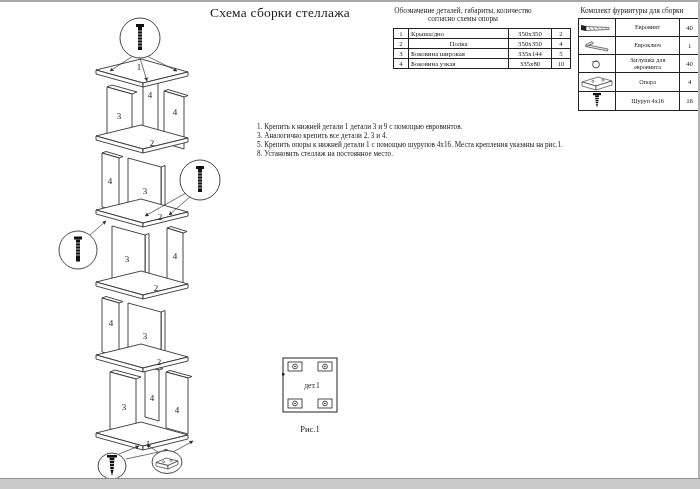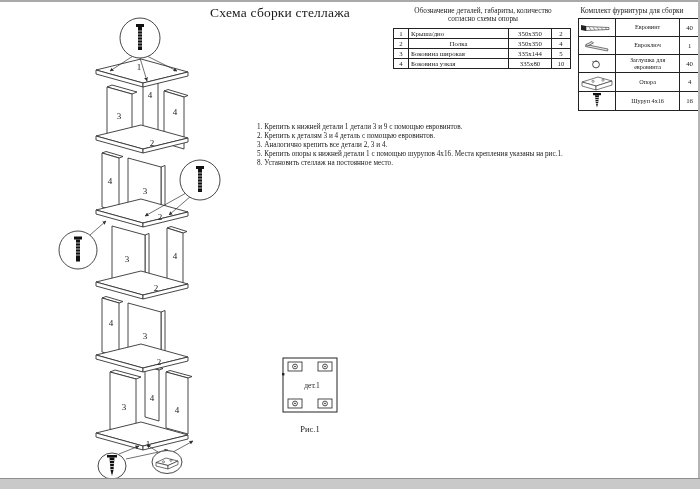--- a/index.html
+++ b/index.html
@@ -8,21 +8,21 @@
     font-family:"Liberation Serif",serif;color:#1a1a1a;overflow:hidden;
   }
   .abs{position:absolute;}
   
   .top-rule{left:0;top:0;width:700px;height:2px;background:#a9a9a9;}
   .right-rule{right:0;top:0;width:2px;height:489px;background:#b5b5b5;}
   .footer-bar{left:0;bottom:0;width:700px;height:10px;background:#c9c9c9;border-top:1px solid #8f8f8f;}
   
   .doc-title{left:165px;top:5px;width:230px;text-align:center;font-size:13.5px;letter-spacing:.2px;}
   .tbl-caption{font-size:7.3px;text-align:center;line-height:1.15;}
-  .parts-caption{left:387px;top:7px;width:192px;}
+  .parts-caption{left:367px;top:7px;width:192px;}
   .hw-caption{left:566px;top:7px;width:132px;}
   
   table{border-collapse:collapse;background:#fff;}
   td{border:1px solid #222;padding:0 2px;font-size:6.8px;line-height:1.1;
      text-align:center;vertical-align:middle;color:#1a1a1a;}
   .parts-table{left:393px;top:28px;}
   .parts-table td{height:9px;}
   .parts-table .c-num{width:10px;}
   .parts-table .c-name{width:95px;text-align:left;}
   .parts-table .c-name.center{text-align:center;}
@@ -302,21 +302,20 @@
       </svg>
     </td>
     <td class="c-name">Шуруп 4х16</td>
     <td class="c-qty">16</td>
   </tr>
 </tbody>
   </table>
 
 <div class="abs instructions">
   <div>1. Крепить к нижней детали 1 детали 3 и 9 с помощью евровинтов.</div>
-  <div>2. Крепить к деталям 3 и 4 деталь с помощью евровинтов.</div>
   <div>3. Аналогично крепить все детали 2, 3 и 4.</div>
   <div>5. Крепить опоры к нижней детали 1 с помощью шурупов 4х16. Места крепления указаны на рис.1.</div>
   <div>8. Установить стеллаж на постоянное место.</div>
 </div>
 
 <div class="abs top-rule"></div>
 <div class="abs right-rule"></div>
 <div class="abs footer-bar"></div>
 
 </body></html>

